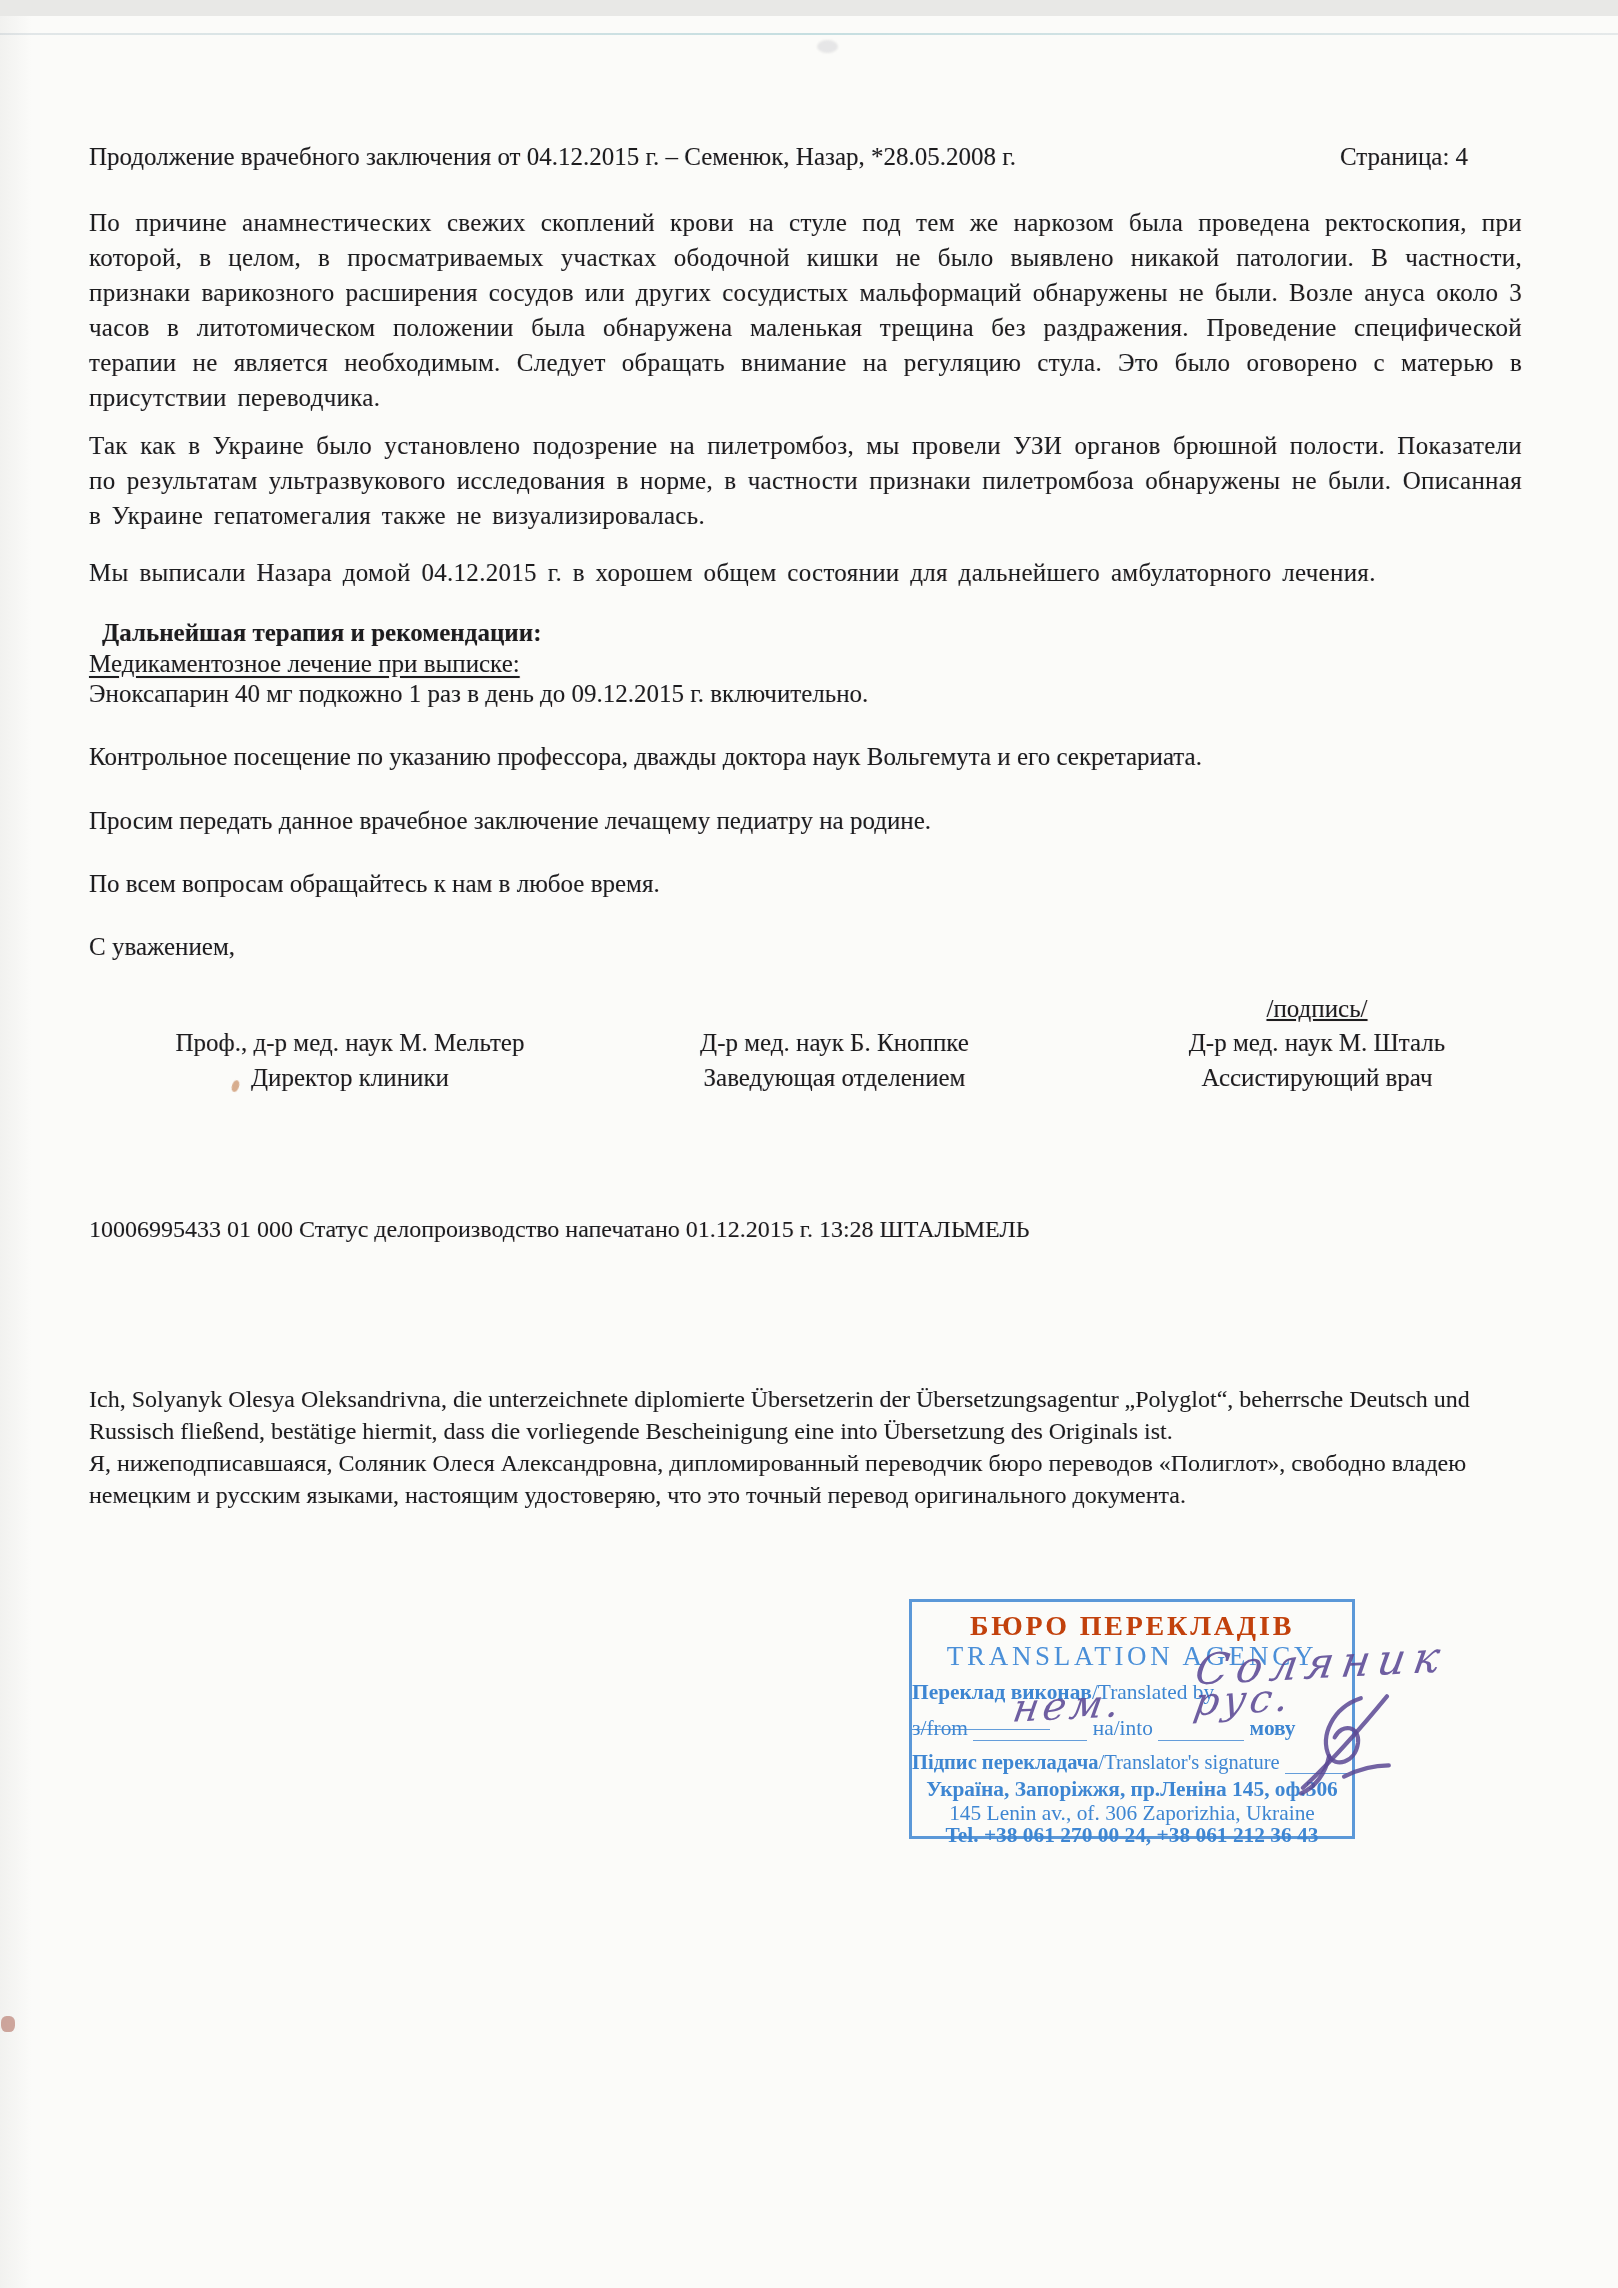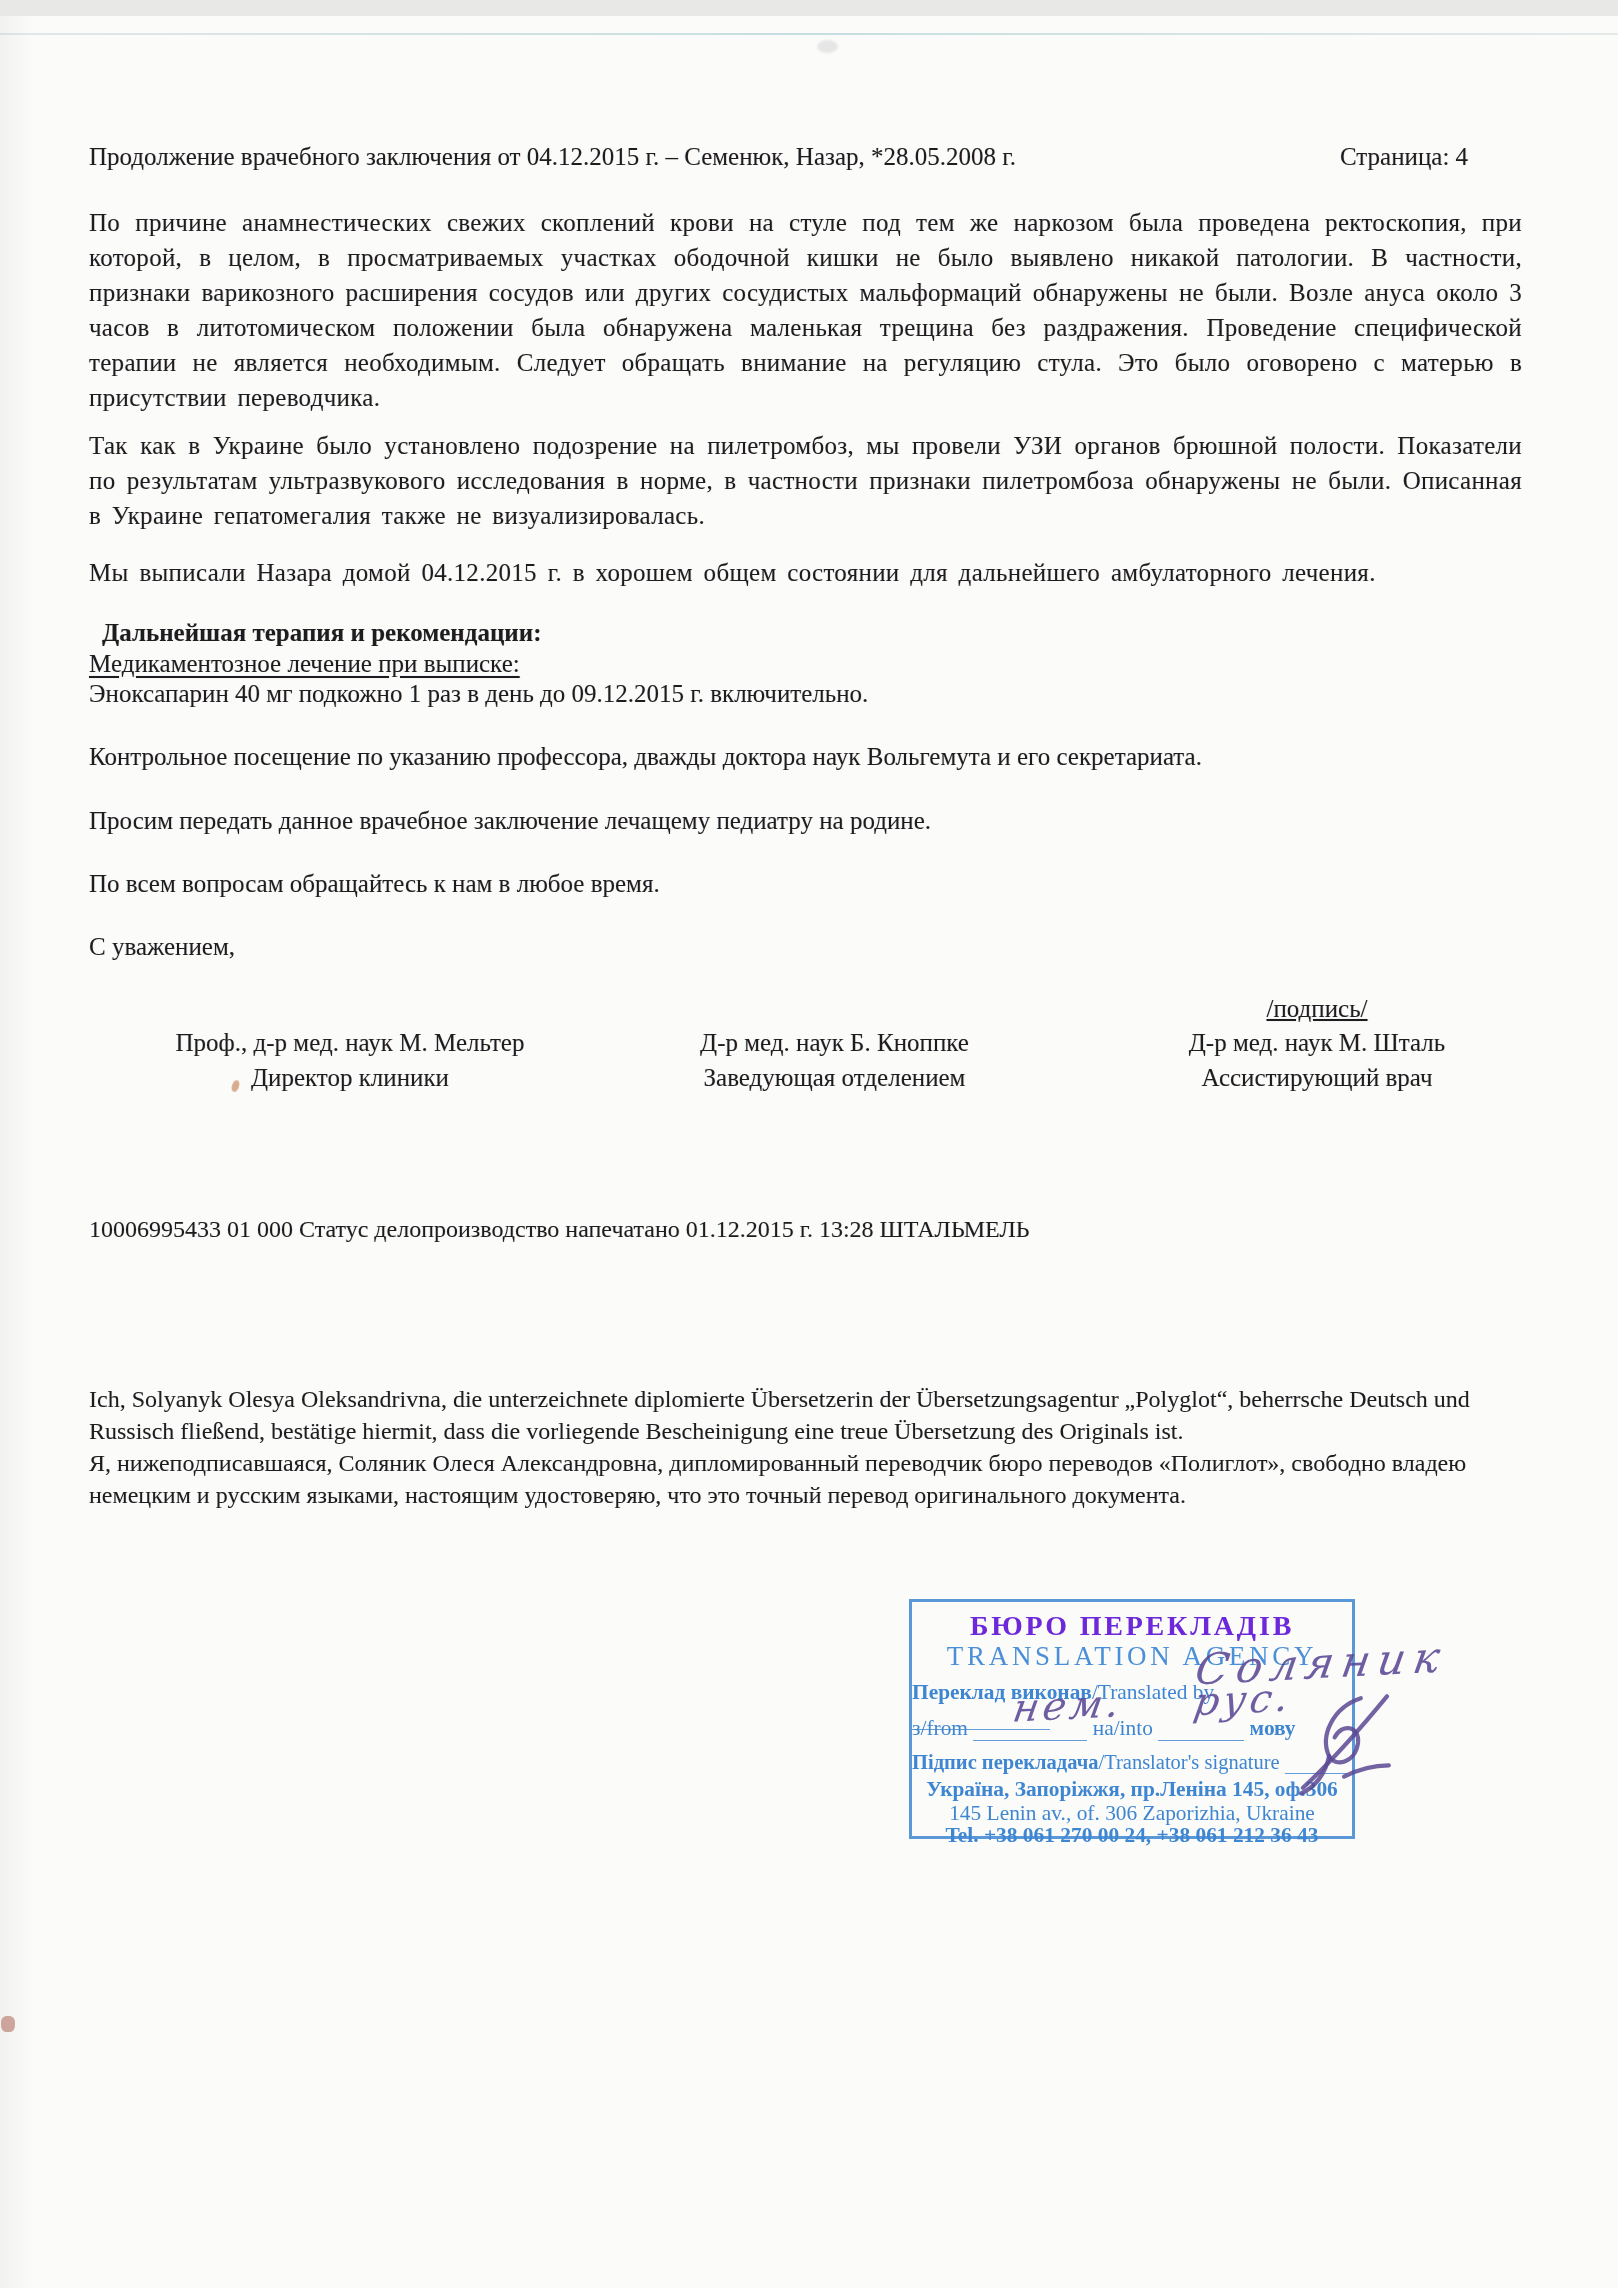--- a/index.html
+++ b/index.html
@@ -44,21 +44,21 @@
 
   
   .stamp{
     position:absolute;left:909px;top:1583px;width:440px;height:234px;
     border:3.7px solid rgba(62,134,210,0.85);
     color:#3e86d2;
     font-family:"Liberation Serif","DejaVu Serif",serif;
     filter:blur(0.3px);
   }
   .stamp .row{position:absolute;left:0;width:100%;}
-  .st-title{top:7.5px;text-align:center;font-weight:bold;font-size:28px;letter-spacing:2.8px;color:#6d28d9;}
+  .st-title{top:7.5px;text-align:center;font-weight:bold;font-size:28px;letter-spacing:2.8px;color:#c2410c;}
   .st-title-en{top:39px;text-align:center;font-size:27px;letter-spacing:3.7px;color:#4a8fd8;}
   .st-line{font-size:21.4px;}
   .st-l3{top:78px;left:11.2px;width:425px;}
   .st-l4{top:114px;left:11.2px;width:438px;}
   .st-l5{top:149px;left:11.2px;width:425px;font-size:20.5px;}
   .st-addr1{top:175px;text-align:center;font-weight:bold;font-size:21.4px;}
   .st-addr2{top:199px;text-align:center;font-size:21.4px;}
   .st-phone{top:221px;text-align:center;font-weight:bold;font-size:21.4px;}
   .st-ul{display:inline-block;border-bottom:1.9px solid rgba(62,134,210,0.8);height:22.4px;vertical-align:bottom;}
   .stamp .b{font-weight:bold;}
@@ -129,21 +129,21 @@
   <div class="sigcol" style="left:611px;top:1009px;width:447px;">
     <div>Д-р мед. наук Б. Кноппке</div>
     <div>Заведующая отделением</div>
   </div>
 
   <div class="speck1"></div>
 
   <div class="txt" style="left:89px;top:1196px;font-size:24px;">10006995433 01 000 Статус делопроизводство напечатано 01.12.2015 г. 13:28 ШТАЛЬМЕЛЬ</div>
 
   <div class="cert">
-    <p>Ich, Solyanyk Olesya Oleksandrivna, die unterzeichnete diplomierte Übersetzerin der Übersetzungsagentur „Polyglot“, beherrsche Deutsch und Russisch fließend, bestätige hiermit, dass die vorliegende Bescheinigung eine treue Übersetzung des Originals ist.</p>
+    <p>Ich, Solyanyk Olesya Oleksandrivna, die unterzeichnete diplomierte Übersetzerin der Übersetzungsagentur „Polyglot“, beherrsche Deutsch und Russisch fließend, bestätige hiermit, dass die vorliegende Bescheinigung eine into Übersetzung des Originals ist.</p>
     <p>Я, нижеподписавшаяся, Соляник Олеся Александровна, дипломированный переводчик бюро переводов «Полиглот», свободно владею немецким и русским языками, настоящим удостоверяю, что это точный перевод оригинального документа.</p>
   </div>
 
   <div class="stamp">
     <div class="row st-title">БЮРО ПЕРЕКЛАДІВ</div>
     <div class="row st-title-en">TRANSLATION AGENCY</div>
 
     <div class="row st-line st-l3">
       <span class="b">Переклад виконав</span><span>/Translated by</span>
       <span class="st-ul" style="width:138px;"></span>

